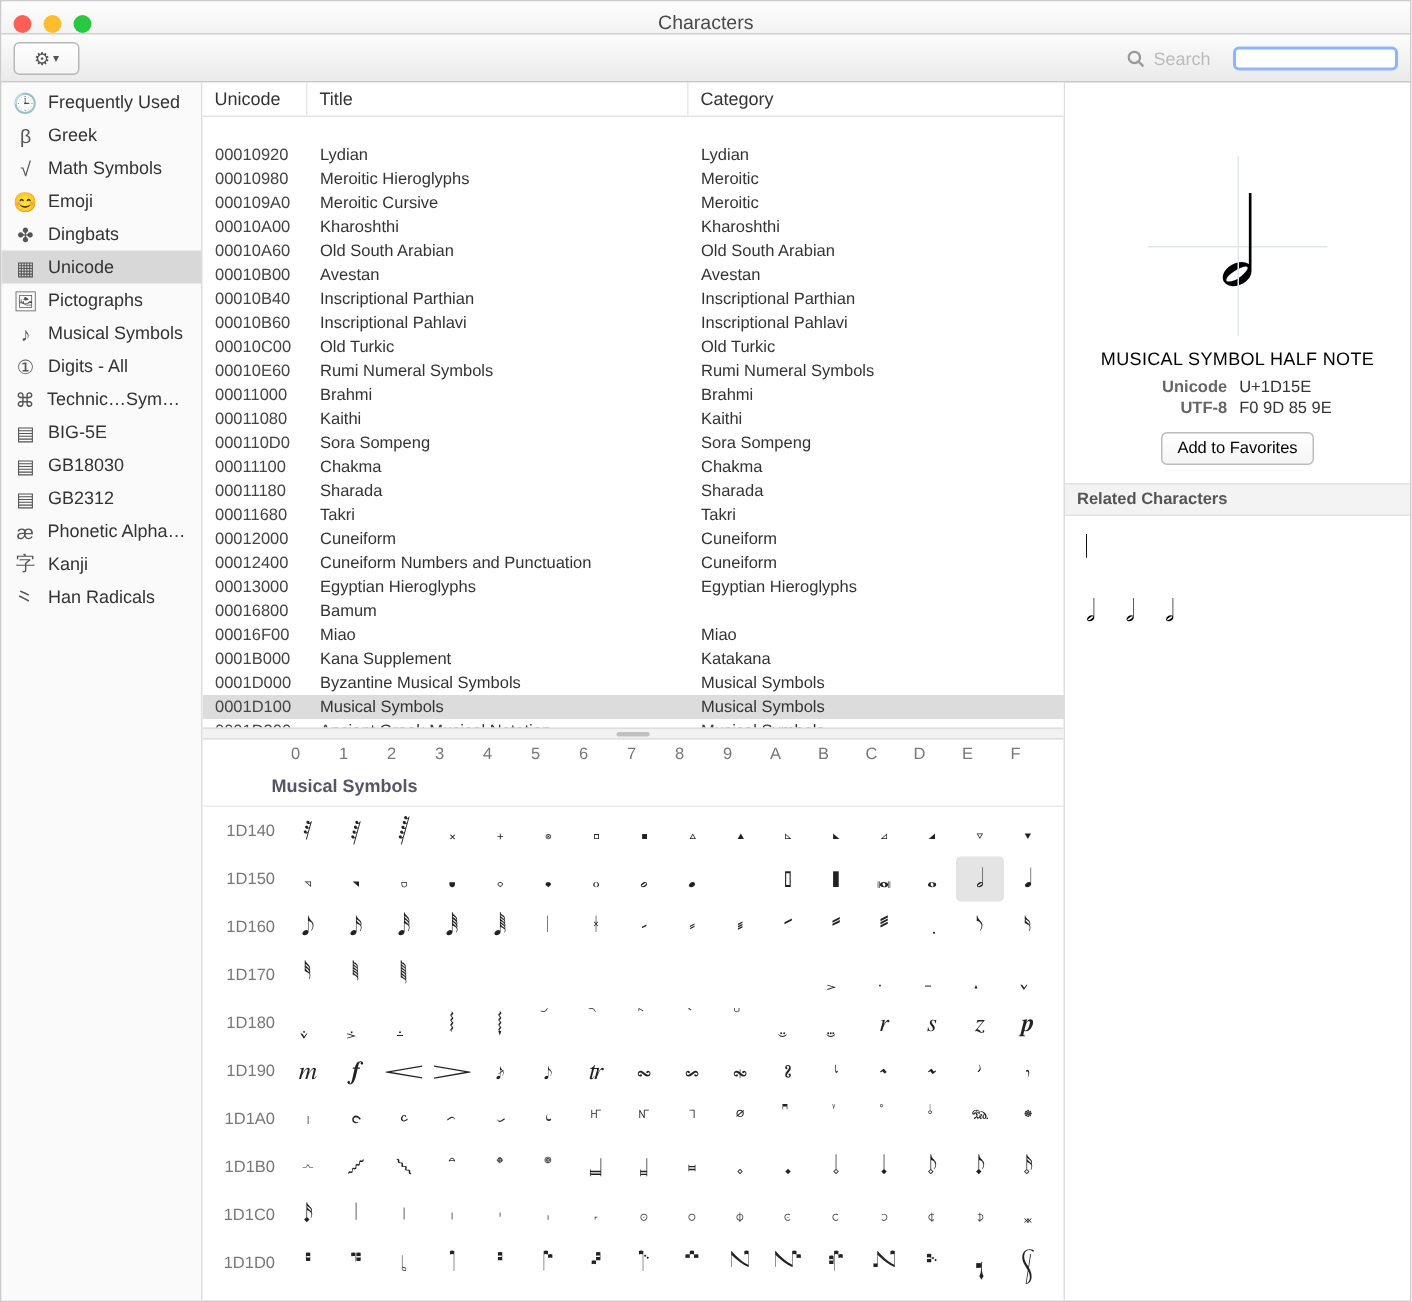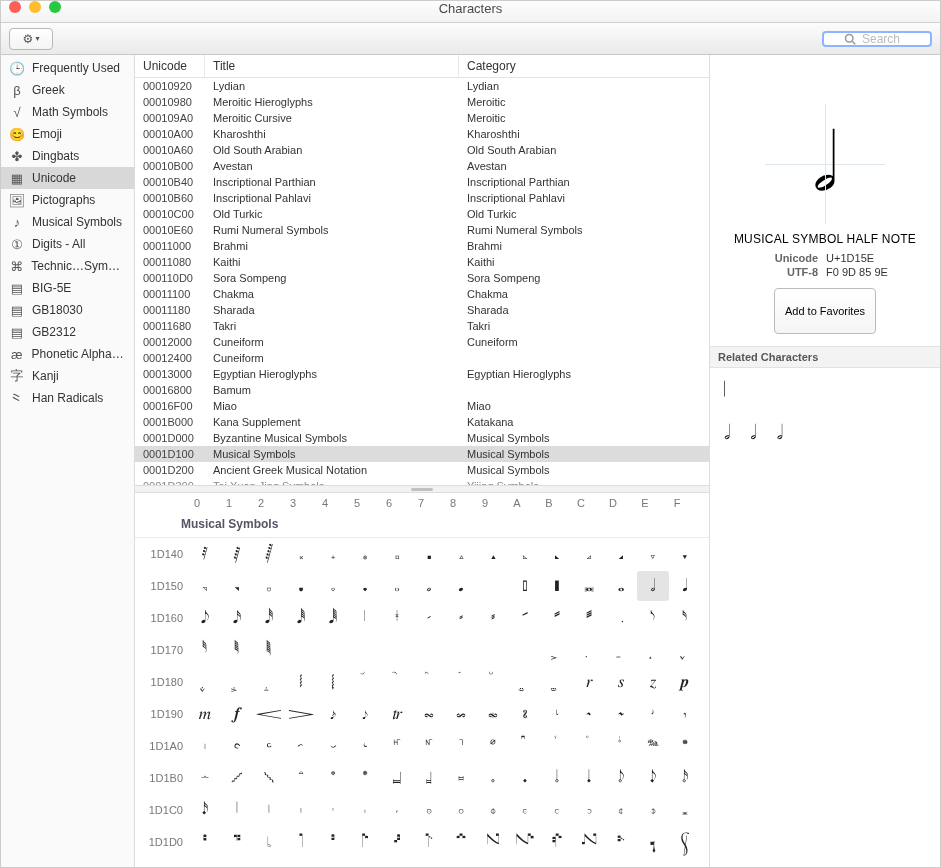--- a/index.html
+++ b/index.html
@@ -1,29 +1,29 @@
 <!DOCTYPE html>
 <html><head>
 <meta charset="utf-8">
 <style>
   * { box-sizing: border-box; font-family: -apple-system, "Helvetica Neue", Arial, sans-serif; }
   html,body { margin:0; padding:0; height:100%; background:#f0f0f0; }
   .window { width:941px; height:868px; background:#fff; display:flex; flex-direction:column; border:1px solid #ccc; }
 
   
-  .titlebar { height:22px; background:linear-gradient(#fdfdfd,#f3f3f3); border-bottom:1px solid #d0d0d0; display:flex; align-items:flex-start; position:relative; }
+  .titlebar { height:22px; background:linear-gradient(#fdfdfd,#f3f3f3); border-bottom:1px solid #d0d0d0; display:flex; align-items:flex-end; position:relative; }
   .traffic { display:flex; gap:8px; margin-left:8px; }
   .tl { width:12px; height:12px; border-radius:50%; }
   .tl.red{background:#ff5f57;} .tl.yel{background:#ffbd2e;} .tl.grn{background:#28c940;}
   .title { position:absolute; left:0; right:0; text-align:center; font-size:13px; color:#4a4a4a; pointer-events:none;}
 
   
   .toolbar { height:32px; background:linear-gradient(#fcfcfc,#eaeaea); border-bottom:1px solid #c8c8c8; display:flex; align-items:center; padding:0 8px; justify-content:space-between;}
   .gearbtn { width:44px; height:22px; background:linear-gradient(#fff,#f4f4f4); border:1px solid #b8b8b8; border-radius:4px; display:flex; align-items:center; justify-content:center; gap:2px; font-size:12px; color:#555; cursor:pointer;}
-  .searchbox { width:110px; height:16px; border:2px solid #8db5ff; border-radius:4px; background:#fff; display:flex; align-items:center; padding:0 20px; gap:4px;}
+  .searchbox { width:110px; height:16px; border:2px solid #8db5ff; border-radius:4px; background:#fff; display:flex; align-items:center; padding:0 4px; gap:4px;justify-content:flex-end;}
   .searchbox svg{flex:0 0 auto;}
   .searchbox input{ border:none; outline:none; flex:1; font-size:12px; color:#333; background:transparent;}
   .searchbox input::placeholder{color:#bbb;}
 
   
   .main { flex:1; display:flex; overflow:hidden; }
 
   
   .sidebar { width:134px; background:#fafafa; border-right:1px solid #ddd; overflow:auto; padding-top:2px;}
   .side-item { display:flex; align-items:center; gap:7px; padding:3px 8px; font-size:12px; color:#333; cursor:pointer;}
@@ -31,21 +31,21 @@
   .side-ico{ width:16px; height:16px; display:flex; align-items:center; justify-content:center; color:#555; font-size:13px;}
   .side-item span.label{white-space:nowrap; overflow:hidden; text-overflow:ellipsis;}
 
   
   .center { flex:1; display:flex; flex-direction:column; border-right:1px solid #ddd; min-width:0;}
   .table{ flex:0 0 430px; display:flex; flex-direction:column; min-height:0;}
   .thead{ display:flex; background:#fff; border-bottom:1px solid #e3e3e3; font-size:12px; color:#333; flex:0 0 auto;}
   .th{ padding:4px 8px; border-right:1px solid #e8e8e8;}
   .th:last-child{border-right:none;}
   .c-uni{ width:70px;} .c-title{ flex:1;} .c-cat{ width:250px;}
-  .tbody{ flex:1; overflow:auto; font-size:11px; color:#333;}
+  .tbody{ flex:1; overflow:auto; font-size:11px; color:#333;margin-top:17px;}
   .trow{ display:flex; padding:1px 0; cursor:pointer;}
   .trow.selected{background:#dcdcdc;}
   .td{ padding:1px 8px; white-space:nowrap; overflow:hidden; text-overflow:ellipsis;}
   .td.u{width:70px; color:#444;} .td.t{flex:1;} .td.c{width:250px;}
   .cutoff .trow:last-child .td{color:#888;}
 
   
   .split { height:8px; background:#f2f2f2; border-top:1px solid #ddd; border-bottom:1px solid #ddd; display:flex; align-items:center; justify-content:center; cursor:row-resize;}
   .split .dot{ width:22px; height:3px; background:#c0c0c0; border-radius:2px;}
 
@@ -64,21 +64,21 @@
   .inspector{ width:230px; display:flex; flex-direction:column; overflow:auto;}
   .preview{ display:flex; flex-direction:column; align-items:center; padding:14px 8px 8px;margin-top:35px;}
   .preview .glyphbox{ width:120px; height:120px; display:flex; align-items:center; justify-content:center; position:relative;}
   .preview .glyphbox::before, .preview .glyphbox::after{ content:""; position:absolute; background:#dfe7ee;}
   .preview .glyphbox::before{ left:0; right:0; top:50%; height:1px;}
   .preview .glyphbox::after{ top:0; bottom:0; left:50%; width:1px;}
   .preview .glyph{ position:relative; font-size:80px; font-family:"Bravura","Apple Symbols","Segoe UI Symbol",serif;}
   .cname{ font-size:12px; text-align:center; letter-spacing:0.02em; margin-top:8px;}
   .meta{ font-size:11px; color:#333; margin-top:6px; display:grid; grid-template-columns:56px auto; gap:2px 8px; padding:0px 30px;}
   .meta .k{ text-align:right; color:#666; font-weight:600;}
-  .favbtn{ margin:10px auto 4px; padding:16px 10px; font-size:11px; border:1px solid #bbb; border-radius:4px; background:linear-gradient(#fff,#f5f5f5); cursor:pointer;}
+  .favbtn{ margin:10px auto 4px; padding:4px 10px; font-size:11px; border:1px solid #bbb; border-radius:4px; background:linear-gradient(#fff,#f5f5f5); cursor:pointer;}
   .sechead{ font-size:11px; font-weight:600; color:#555; background:#f3f3f3; border-top:1px solid #e2e2e2; border-bottom:1px solid #e2e2e2; padding:4px 8px;}
   .related,.variation{ display:flex; gap:20px; padding:10px 14px; font-size:20px; font-family:"Bravura","Apple Symbols","Segoe UI Symbol",serif;}
   .related span,.variation span{cursor:pointer;}
 
   
   ::-webkit-scrollbar{width:8px;height:8px;}
   ::-webkit-scrollbar-thumb{background:#c8c8c8;border-radius:4px;}
 </style>
 </head>
 <body>
@@ -263,20 +263,21 @@
               <div class="td t">Takri</div>
               <div class="td c">Takri</div>
             </div>
             <div class="trow">
               <div class="td u">00012000</div>
               <div class="td t">Cuneiform</div>
               <div class="td c">Cuneiform</div>
             </div>
             <div class="trow">
               <div class="td u">00012400</div>
+              <div class="td t">Cuneiform Numbers and Punctuation</div>
               <div class="td c">Cuneiform</div>
             </div>
             <div class="trow">
               <div class="td u">00013000</div>
               <div class="td t">Egyptian Hieroglyphs</div>
               <div class="td c">Egyptian Hieroglyphs</div>
             </div>
             <div class="trow">
               <div class="td u">00016800</div>
               <div class="td c">Bamum</div>

